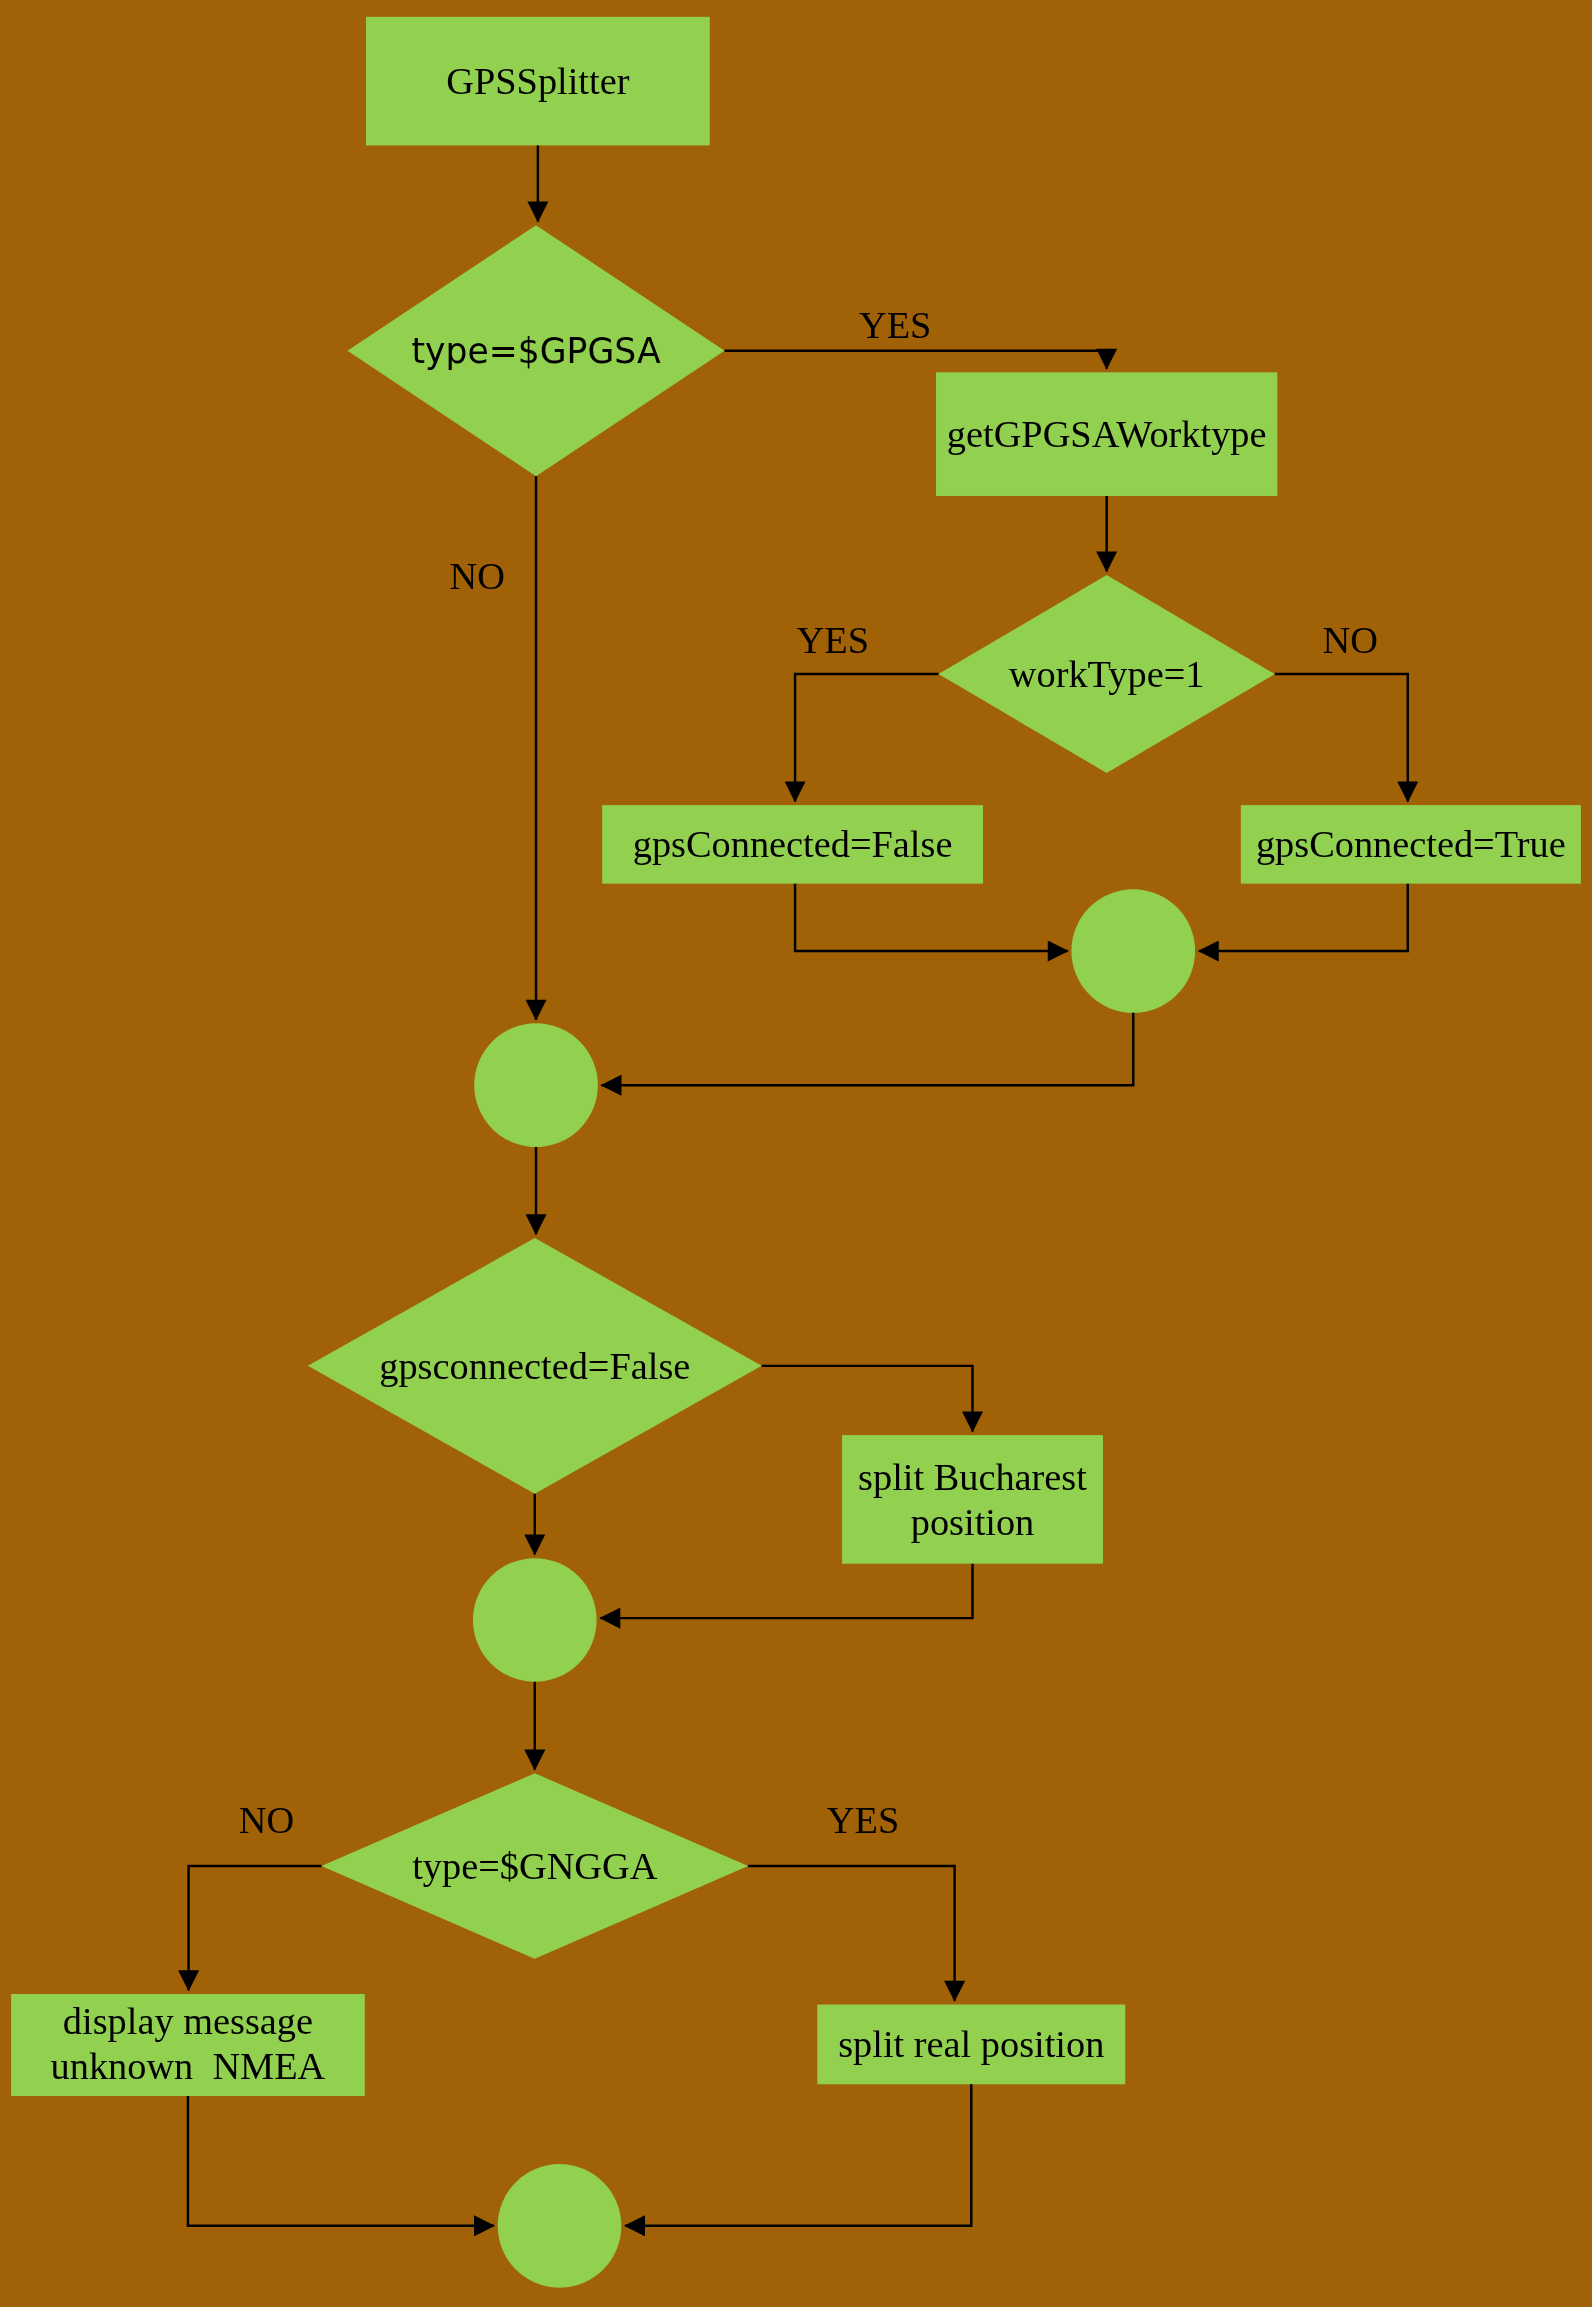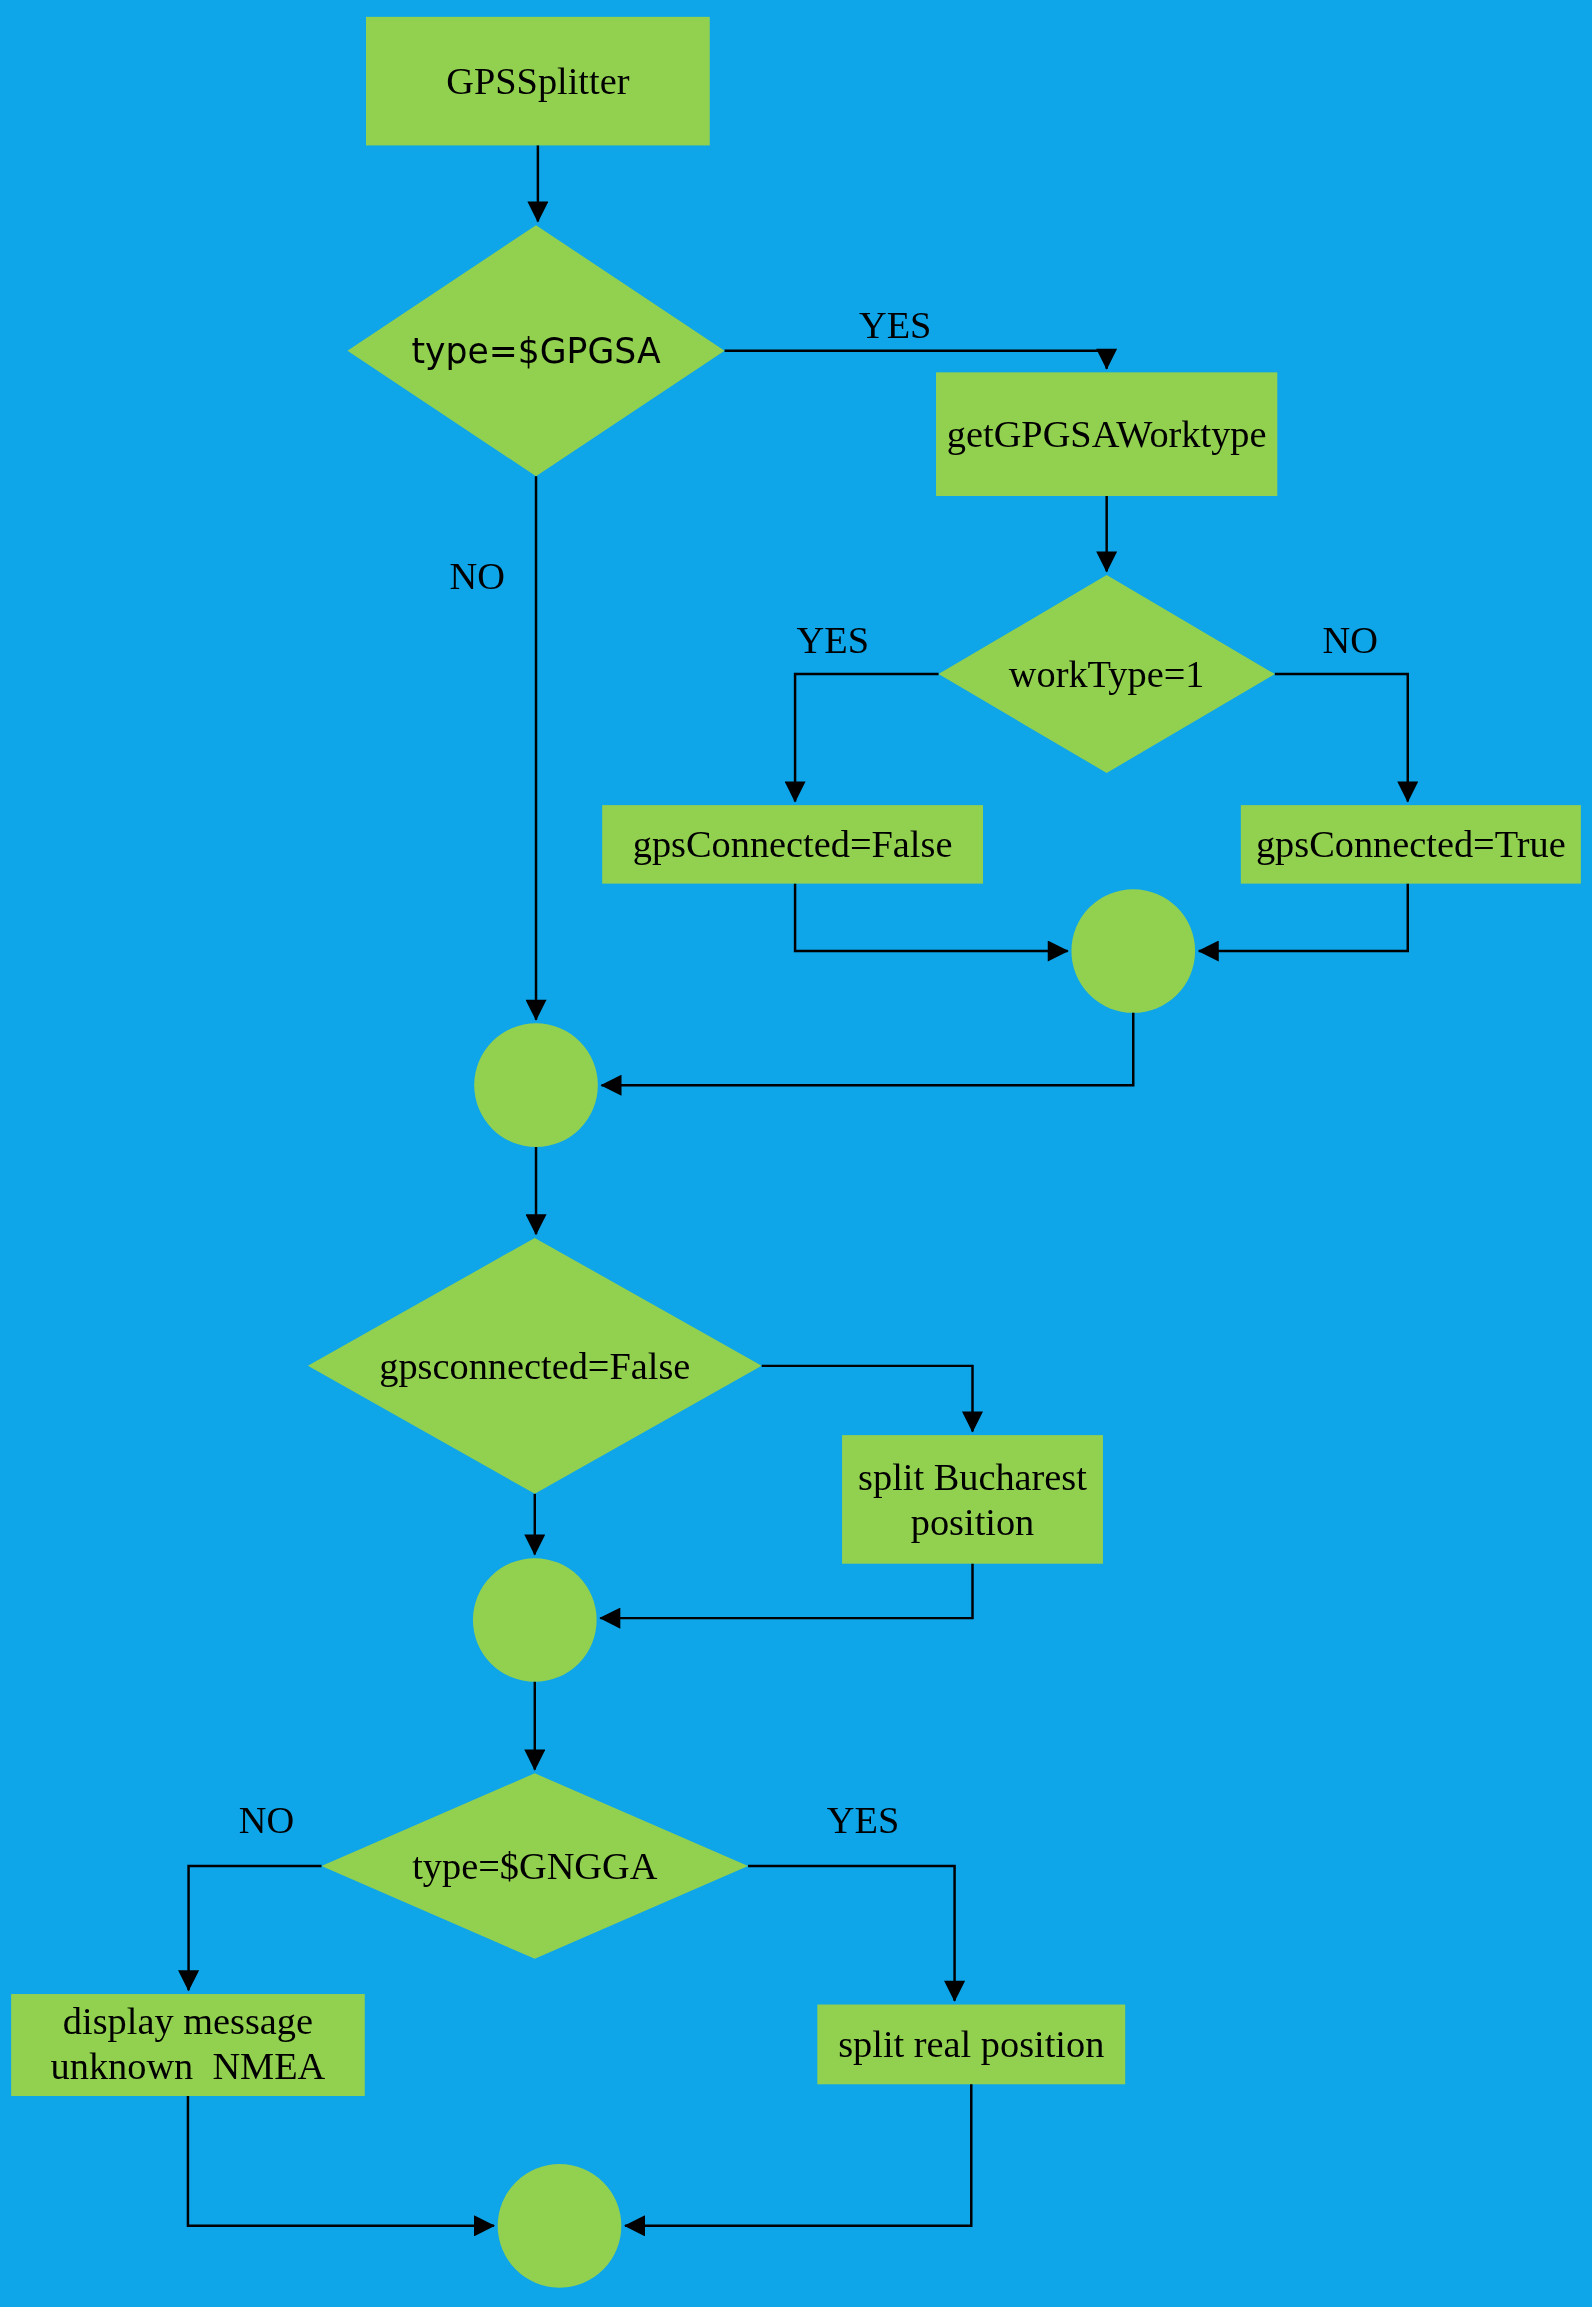--- a/index.html
+++ b/index.html
@@ -4,21 +4,21 @@
 <style>
   html, body {
     margin: 0;
     padding: 0;
     background: #ffffff;
   }
   .canvas {
     width: 1592px;
     height: 2307px;
     position: relative;
-    background: #0ea5e9;
+    background: #a16207;
   }
   svg { display: block; }
   .node-shape { fill: #92D050; stroke: none; }
   .edge {
     fill: none;
     stroke: #000000;
     stroke-width: 4;
   }
   .node-label {
     font-family: "Liberation Serif", "DejaVu Serif", serif;

